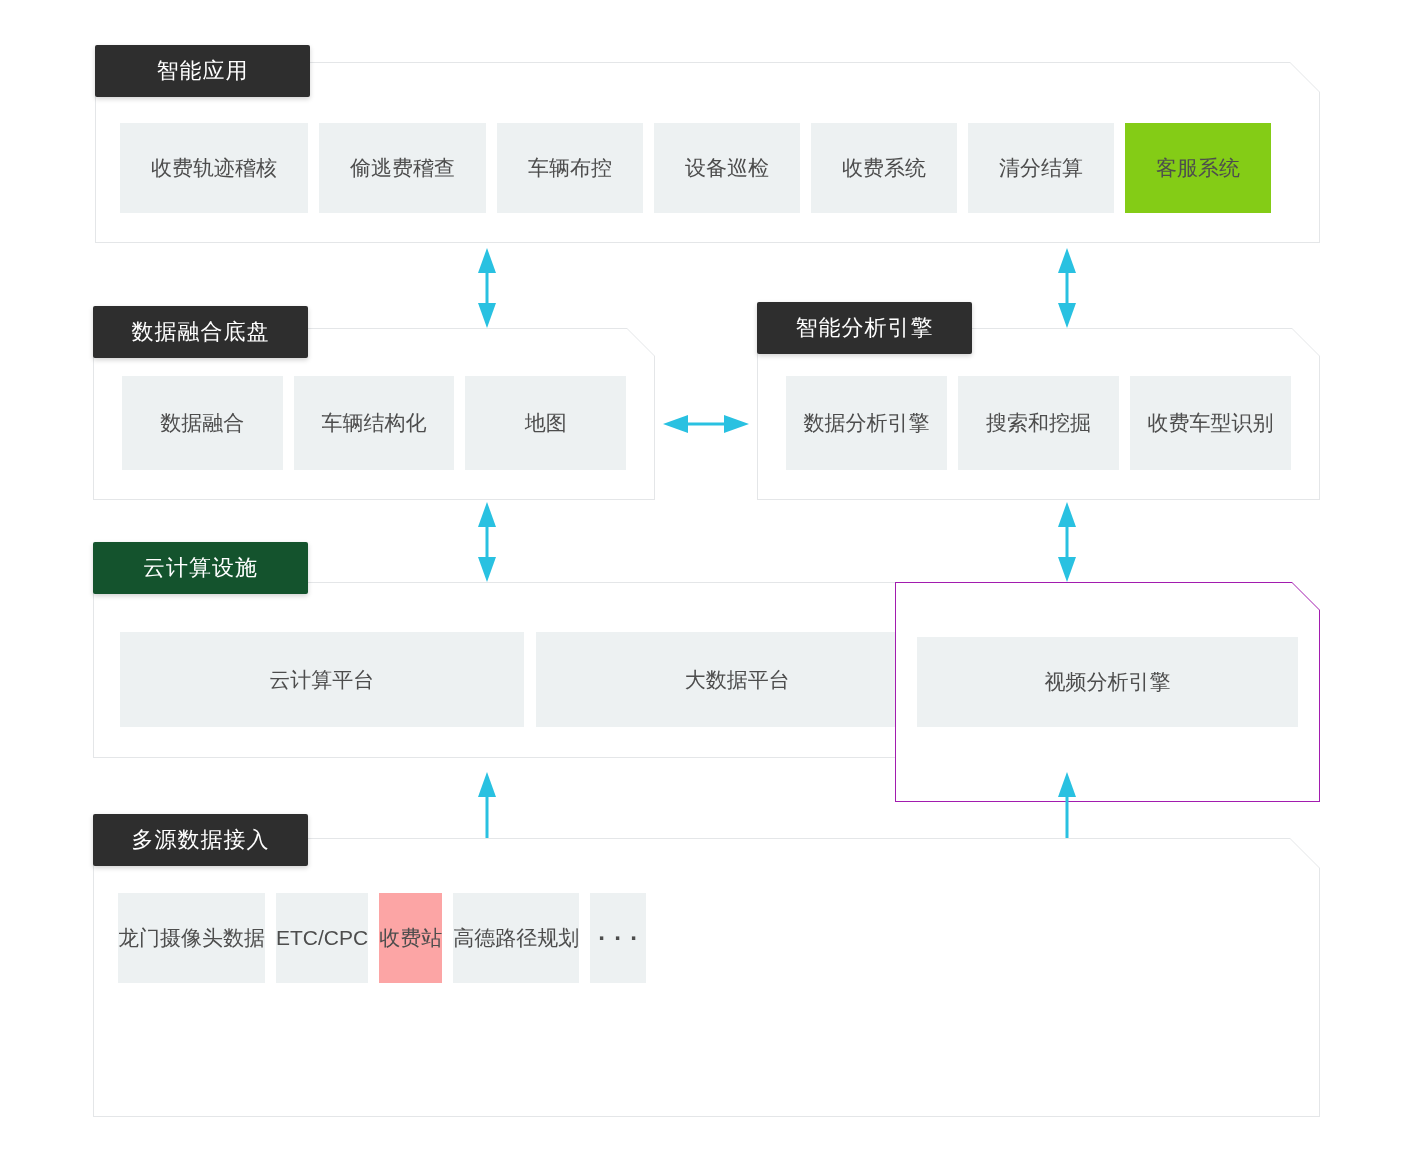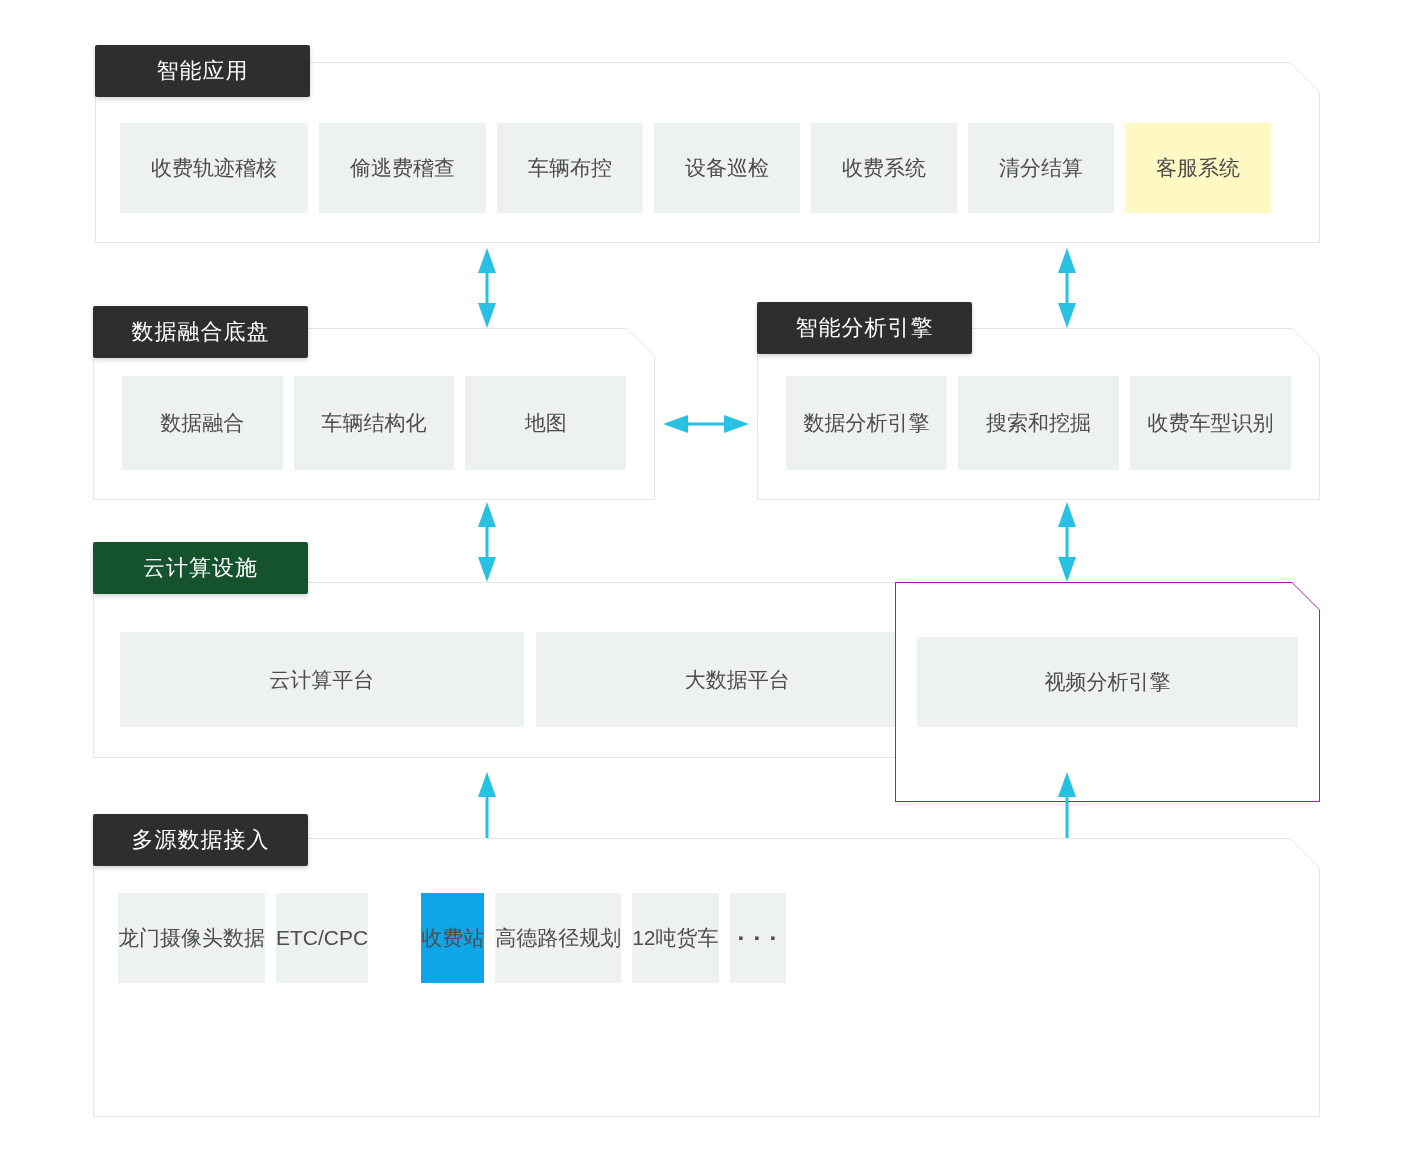--- a/index.html
+++ b/index.html
@@ -53,21 +53,21 @@
 <body>
 
 <div class="panel" style="left: 95px; top: 62px; width: 1225px; height: 181px; --ch: 30px; --chi: 29px; background: rgb(228, 230, 232);">
   <div class="items items-apps">
     <div class="box" style="background: rgb(237, 241, 242); color: rgb(77, 77, 77);">收费轨迹稽核</div>
     <div class="box" style="background: rgb(237, 241, 242); color: rgb(77, 77, 77);">偷逃费稽查</div>
     <div class="box" style="background: rgb(237, 241, 242); color: rgb(77, 77, 77);">车辆布控</div>
     <div class="box" style="background: rgb(237, 241, 242); color: rgb(77, 77, 77);">设备巡检</div>
     <div class="box" style="background: rgb(237, 241, 242); color: rgb(77, 77, 77);">收费系统</div>
     <div class="box" style="background: rgb(237, 241, 242); color: rgb(77, 77, 77);">清分结算</div>
-    <div class="box" style="background: #fef9c3; color: rgb(77, 77, 77);">客服系统</div>
+    <div class="box" style="background: #84cc16; color: rgb(77, 77, 77);">客服系统</div>
   </div>
 </div>
 <div class="tag" style="left: 95px; top: 45px; background: rgb(46, 46, 46); color: rgb(255, 255, 255);">智能应用</div>
 
 <svg class="arrow" style="left:476px;top:248px;" width="22" height="80" viewBox="0 0 22 80">
   <line x1="11" y1="18" x2="11" y2="62" stroke="currentColor" stroke-width="3"></line>
   <polygon points="11,0 2,25 20,25" fill="currentColor"></polygon>
   <polygon points="11,80 2,55 20,55" fill="currentColor"></polygon>
 </svg>
 <svg class="arrow" style="left:1056px;top:248px;" width="22" height="80" viewBox="0 0 22 80">
@@ -131,19 +131,18 @@
 </svg>
 <svg class="arrow" style="left:1056px;top:772px;" width="22" height="66" viewBox="0 0 22 66">
   <line x1="11" y1="18" x2="11" y2="66" stroke="currentColor" stroke-width="3"></line>
   <polygon points="11,0 2,25 20,25" fill="currentColor"></polygon>
 </svg>
 
 <div class="panel" style="left: 93px; top: 838px; width: 1227px; height: 279px; --ch: 30px; --chi: 29px; background: rgb(228, 230, 232);">
   <div class="items items-grid">
     <div class="box" style="background: rgb(237, 241, 242); color: rgb(77, 77, 77);">龙门摄像头数据</div>
     <div class="box" style="background: rgb(237, 241, 242); color: rgb(77, 77, 77);">ETC/CPC</div>
-    <div class="box" style="background: #0ea5e9; color: rgb(77, 77, 77); margin-left: 42px;">收费站</div>
+    <div class="box" style="background: #fca5a5; color: rgb(77, 77, 77);">收费站</div>
     <div class="box" style="background: rgb(237, 241, 242); color: rgb(77, 77, 77);">高德路径规划</div>
-    <div class="box" style="background: rgb(237, 241, 242); color: rgb(77, 77, 77);">12吨货车</div>
     <div class="box dots" style="background: rgb(237, 241, 242); color: rgb(77, 77, 77);">···</div>
   </div>
 </div>
 <div class="tag" style="left: 93px; top: 814px; background: rgb(46, 46, 46); color: rgb(255, 255, 255);">多源数据接入</div>
 
 </body></html>

